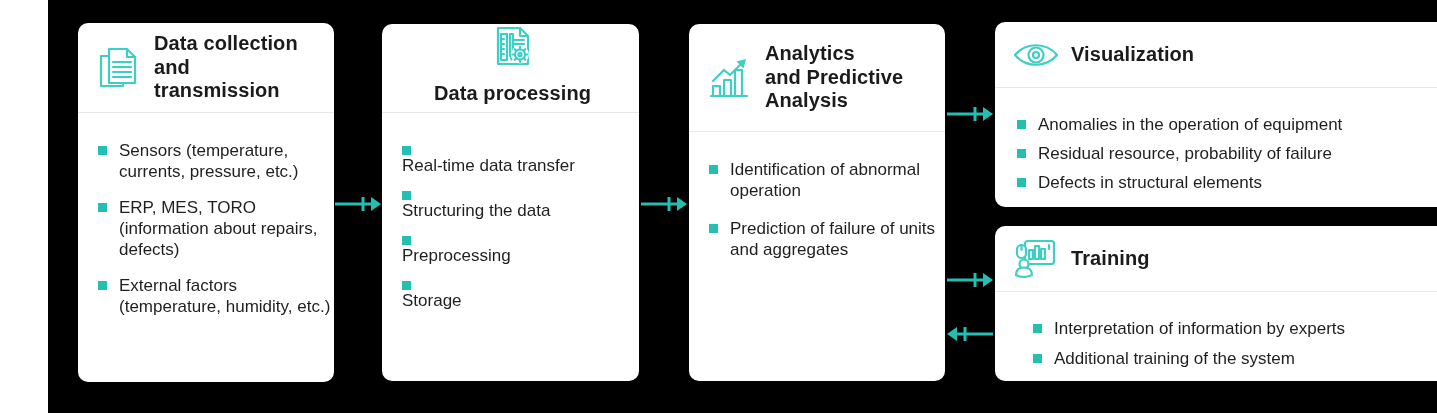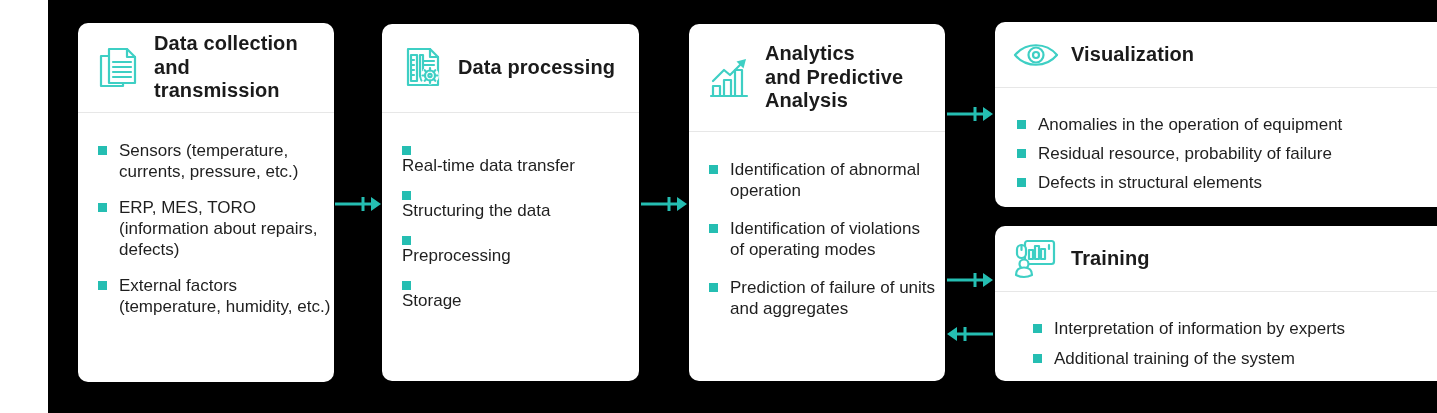--- a/index.html
+++ b/index.html
@@ -59,21 +59,21 @@
     line-height:21px;
     color:var(--body-text);
     white-space:pre-line;
   }
   
   .card-1{left:30px;top:23px;width:256px;height:359px;}
   .card-1 .card-header{height:89px;}
   .card-1 .items{padding:27px 0 0 20px;}
   .card-1 .item{margin-bottom:15px;}
   .card-2{left:334px;top:24px;width:257px;height:357px;}
-  .card-2 .card-header{height:88px;}
+  .card-2 .card-header{height:88px;flex-direction:column;}
   .card-2 .items{padding:27px 0 0 20px;}
   .card-2 .item{margin-bottom:9px;flex-direction:column;}
   .card-3{left:641px;top:24px;width:256px;height:357px;}
   .card-3 .card-header{height:107px;}
   .card-3 .items{padding:27px 0 0 20px;}
   .card-3 .item{margin-bottom:17px;}
   .card-4{left:947px;top:22px;width:464px;height:185px;}
   .card-4 .card-header{height:65px;}
   .card-4 .items{padding:26px 0 0 22px;}
   .card-4 .item{margin-bottom:8px;}
@@ -198,25 +198,20 @@
     </div>
     <div class="divider"></div>
     <ul class="items">
       <li class="item">
         <span class="bullet"></span>
         <span class="item-text">Identification of abnormal
 operation</span>
       </li>
       <li class="item">
         <span class="bullet"></span>
-        <span class="item-text">Identification of violations
-of operating modes</span>
-      </li>
-      <li class="item">
-        <span class="bullet"></span>
         <span class="item-text">Prediction of failure of units
 and aggregates</span>
       </li>
     </ul>
   </div>
 
   <div class="card card-4">
     <div class="card-header">
       <svg class="icon-box" viewBox="0 0 46 46">
         <path class="ic" d="M2 23 C13 10 33 10 44 23 C33 36 13 36 2 23 Z"></path>

